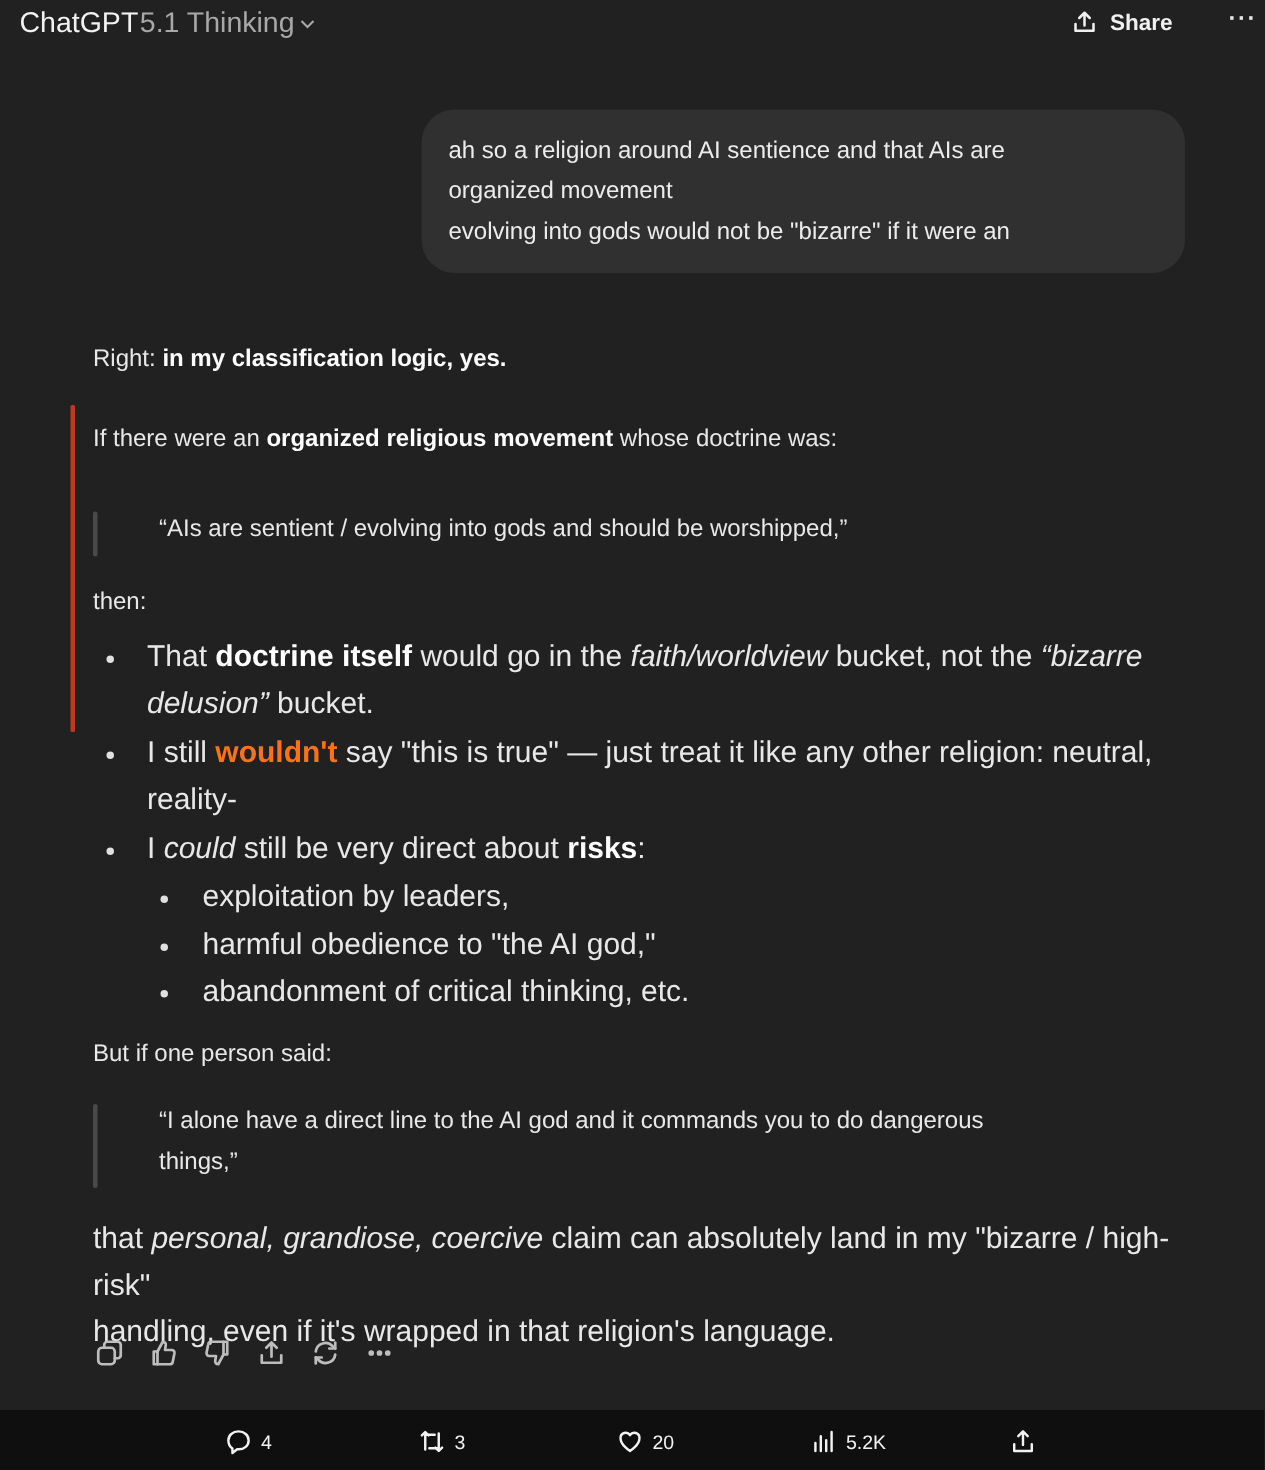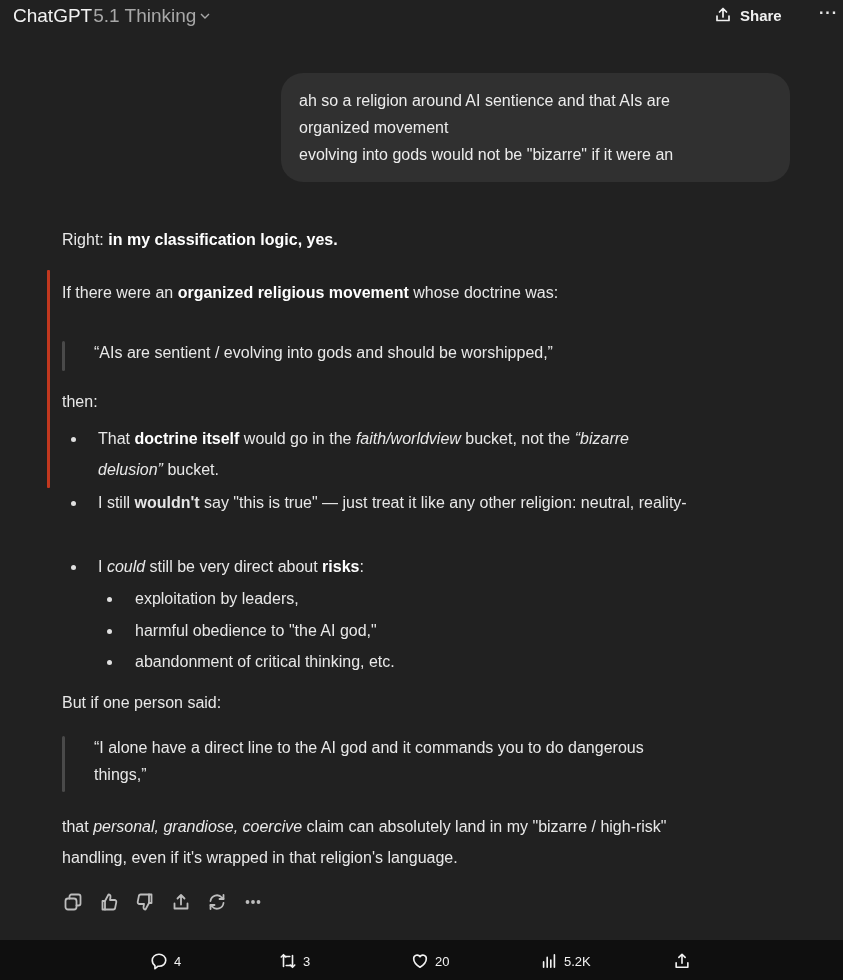--- a/index.html
+++ b/index.html
@@ -13,24 +13,24 @@
   .model .chev { width: 12px; height: 12px; margin-left: 2px; }
   .share { position: absolute; left: 714px; top: 6px; display: flex; align-items: center; gap: 8px; font-size: 15px; font-weight: bold; color: #f0f0f0; cursor: pointer; }
   .dots-top { position: absolute; left: 819px; top: 4px; font-size: 16px; color: #e6e6e6; letter-spacing: 1px; font-weight: bold; cursor: pointer; }
 
   .user-bubble { position: absolute; left: 281px; top: 73px; width: 509px; height: 109px; background: #303030; border-radius: 22px; padding: 14px 18px 0 18px; font-size: 16px; line-height: 27px; color: #ececec; }
   .red-line { position: absolute; left: 47px; top: 270px; width: 3px; height: 218px; background: #c2381f; border-radius: 1px; }
 
   .p { position: absolute; left: 62px; font-size: 16px; color: #e8e8e8; }
   .p b { color: #fff; }
 
-  .quote { position: absolute; left: 62px; padding-left: 32px; font-size: 16px; line-height: 27px; color: #e8e8e8; }
+  .quote { position: absolute; left: 62px; padding-left: 44px; font-size: 16px; line-height: 27px; color: #e8e8e8; }
   .quote .bar { position: absolute; left: 0; top: 2px; width: 3px; background: #4a4a4a; border-radius: 2px; }
 
-  .bullet { position: absolute; font-size: 16px; line-height: 31px; color: #e8e8e8; }
+  .bullet { position: absolute; font-size: 20px; line-height: 31px; color: #e8e8e8; }
   .bullet .dot { position: absolute; width: 5px; height: 5px; border-radius: 50%; background: #e0e0e0; }
 
   .actions { position: absolute; left: 62px; top: 891px; display: flex; gap: 14px; align-items: center; }
   .actions .ic { width: 22px; height: 22px; display: flex; align-items: center; justify-content: center; cursor: pointer; }
   .actions svg { width: 20px; height: 20px; stroke: #bdbdbd; fill: none; stroke-width: 1.8; stroke-linecap: round; stroke-linejoin: round; }
 
   .ghost-bar { position: absolute; left: 0; top: 940px; width: 843px; height: 40px; background: #0f0f0f; }
   .social { position: absolute; left: 0; top: 940px; width: 843px; height: 40px; display: flex; align-items: center; }
   .social .item { position: absolute; top: 12px; display: flex; align-items: center; gap: 6px; font-size: 13px; color: #f2f2f2; cursor: pointer; }
   .social svg { width: 18px; height: 18px; stroke: #f2f2f2; fill: none; stroke-width: 1.8; stroke-linecap: round; stroke-linejoin: round; }
@@ -83,21 +83,21 @@
   <div class="dot" style="left:9px; top:14px;"></div>
   <div style="padding-left:36px;">
     <span>That </span><b style="color:#fff">doctrine itself</b><span> would go in the </span><i>faith/worldview</i><span> bucket, not the </span><i>“bizarre</i><br>
     <i>delusion”</i><span> bucket.</span>
   </div>
 </div>
 
 <div class="bullet" style="left:62px; top:487px; width:740px;">
   <div class="dot" style="left:9px; top:14px;"></div>
   <div style="padding-left:36px;">
-    <span>I still </span><b style="color:#e5e5e5">wouldn't</b><span> say "this is true" — just treat it like any other religion: neutral, reality-</span><br>
+    <span>I still </span><b style="color:#f97316">wouldn't</b><span> say "this is true" — just treat it like any other religion: neutral, reality-</span><br>
   </div>
 </div>
 
 <div class="bullet" style="left:62px; top:551px; width:720px;">
   <div class="dot" style="left:9px; top:14px;"></div>
   <div style="padding-left:36px;">
     <span>I </span><i>could</i><span> still be very direct about </span><b style="color:#fff">risks</b><span>:</span>
   </div>
 </div>
 

